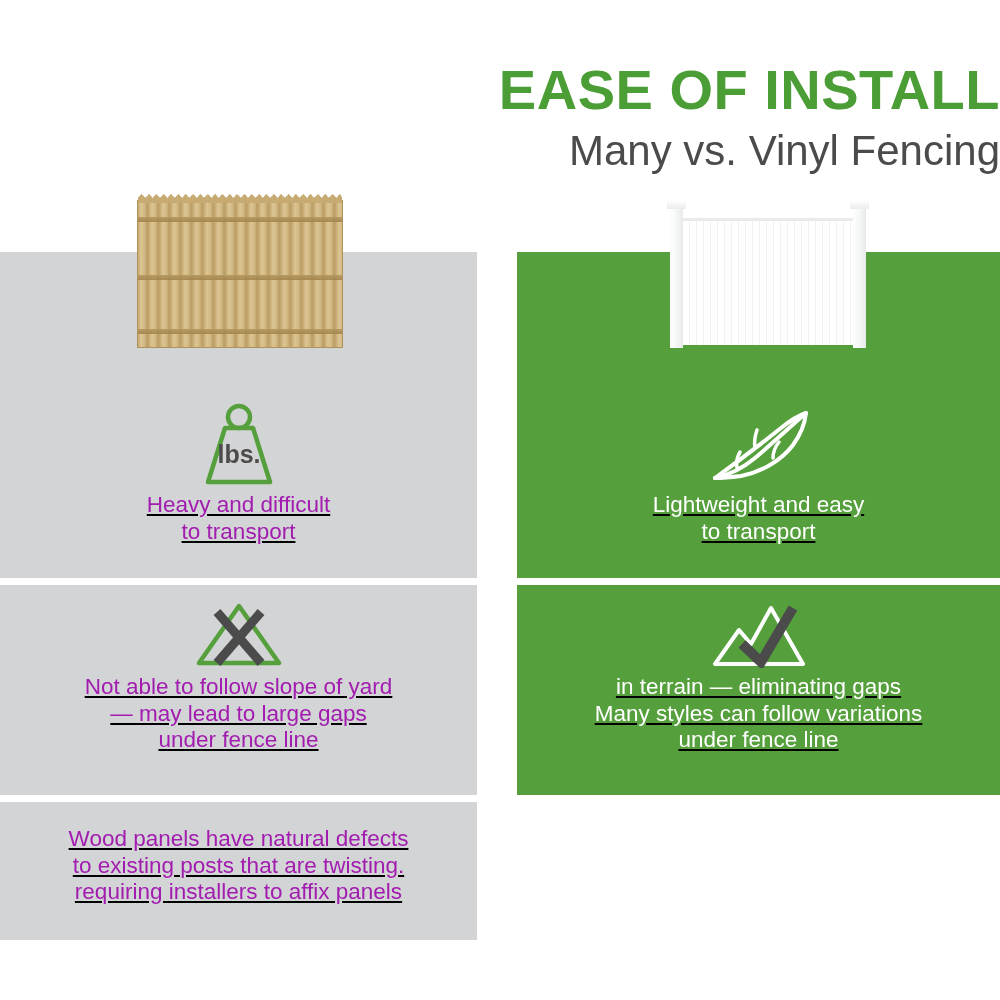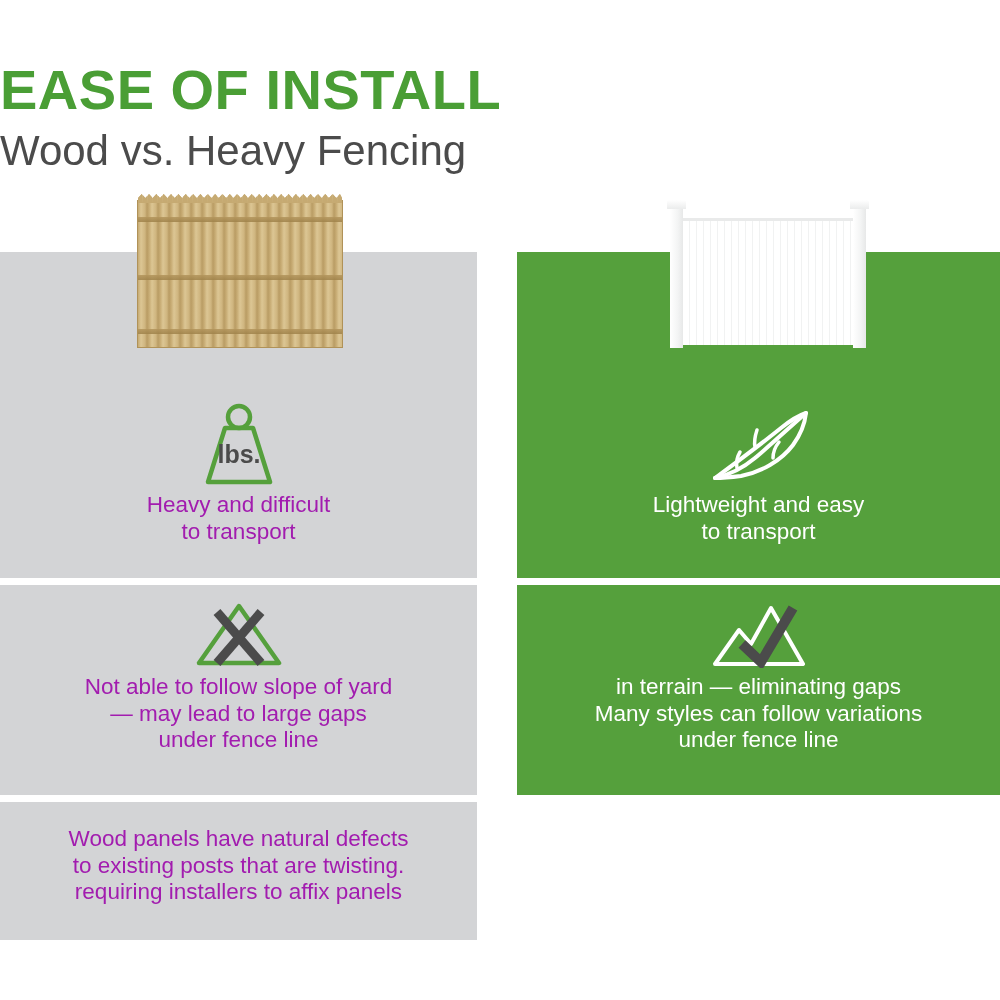--- a/index.html
+++ b/index.html
@@ -20,21 +20,21 @@
     background: #ffffff;
   }
 
   
   #header {
     position: absolute;
     top: 0;
     left: 0;
     width: 1000px;
     height: 190px;
-    text-align: left;
+    text-align: right;
   }
   #main-title {
     position: absolute;
     top: 62px;
     left: 0;
     width: 1000px;
     font-size: 56px;
     font-weight: bold;
     letter-spacing: 0.5px;
     color: #4a9e35;
@@ -185,20 +185,21 @@
   .vinyl-cap.left  { left: -3px; }
   .vinyl-cap.right { right: -3px; }
 
   
   .cell {
     position: absolute;
     left: 0;
     width: 100%;
     box-sizing: border-box;
     text-align: center;
+    text-decoration: underline;
   }
   .icon-box {
     display: block;
     margin: 0 auto;
     height: 92px;
   }
   .cell-text {
     font-size: 22.5px;
     line-height: 26.5px;
     padding: 0 28px;
@@ -218,21 +219,21 @@
 
   .icon-svg { display: block; margin: 0 auto; }
 </style>
 </head>
 <body>
 
 <div id="page">
 
   <div id="header">
     <div id="main-title">EASE OF INSTALL</div>
-    <div id="subtitle">Wood vs. Heavy Fencing</div>
+    <div id="subtitle">Many vs. Vinyl Fencing</div>
   </div>
 
   <div class="column" id="col-wood">
 
     <div class="panel panel-wood row-1">
 
       <div id="wood-fence-wrap">
         <div class="wood-fence">
           <div class="wood-rail r1"></div>
           <div class="wood-rail r2"></div>

